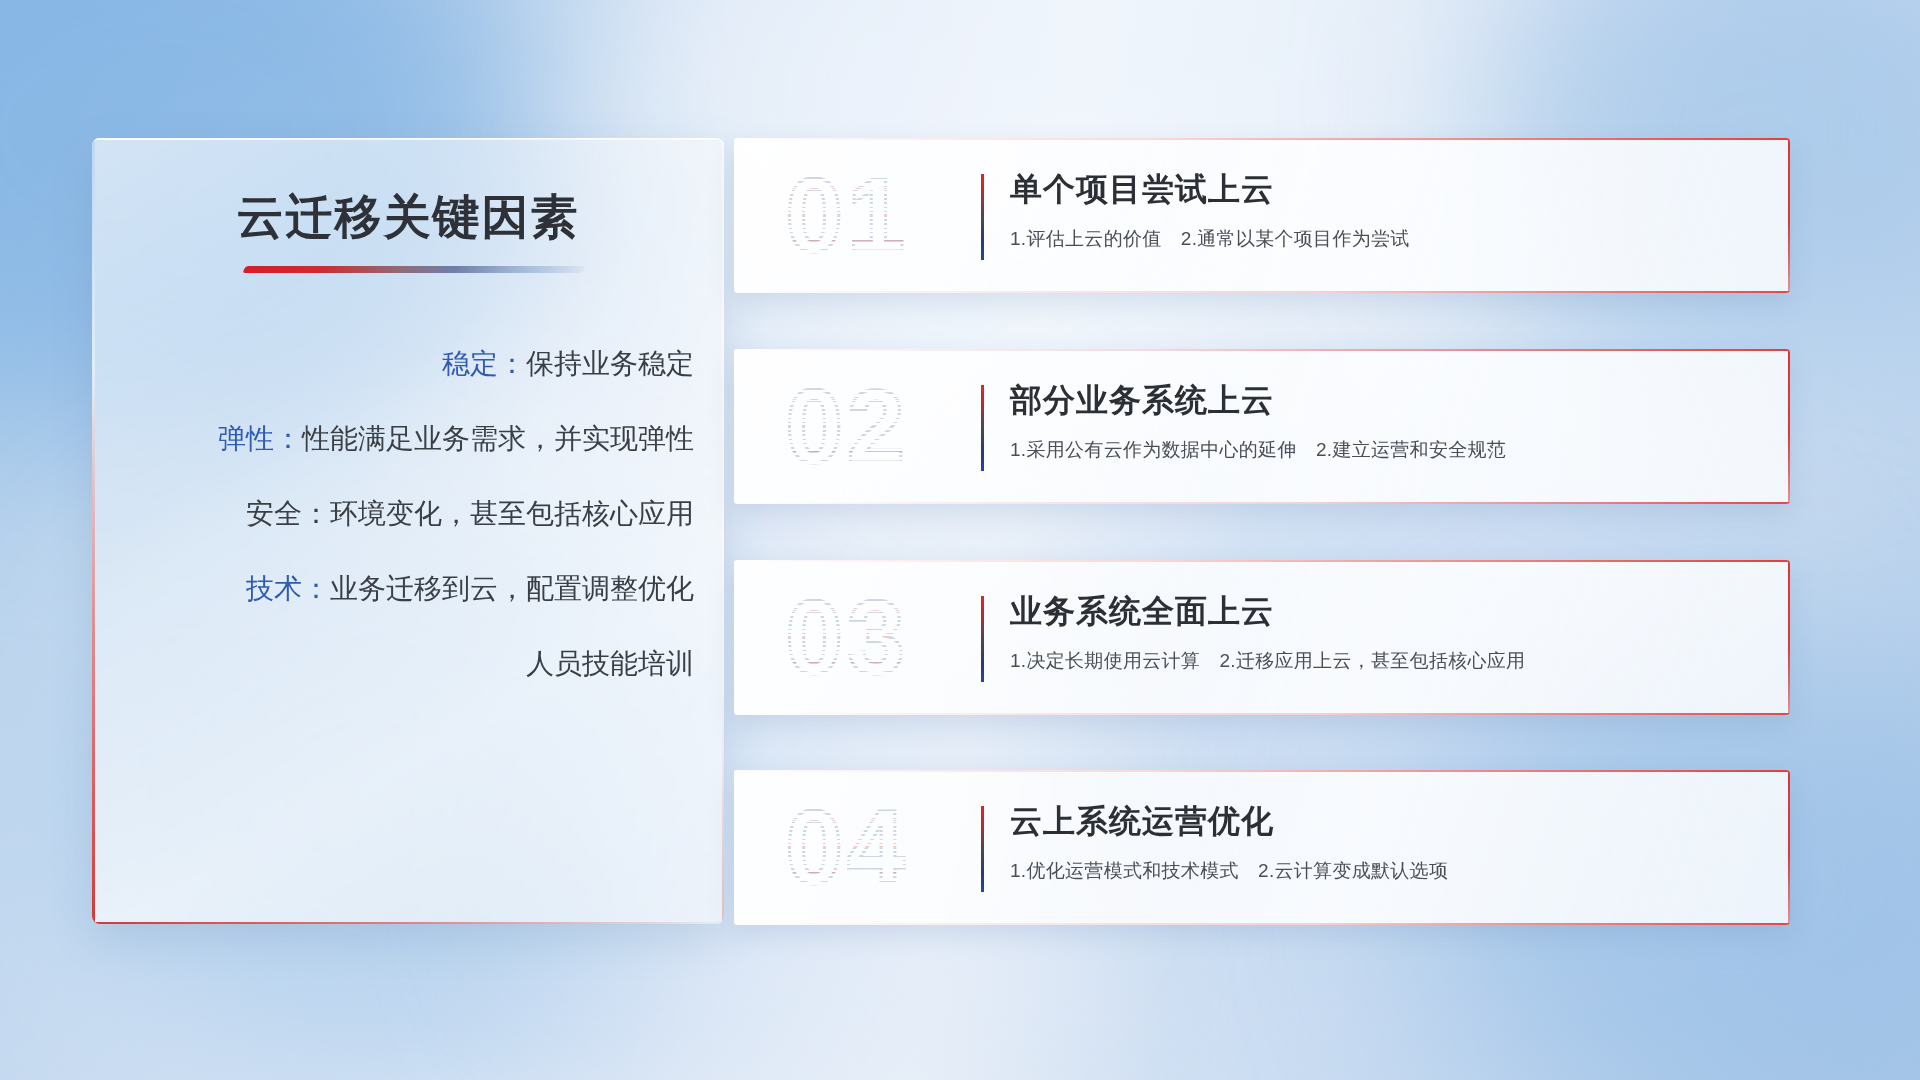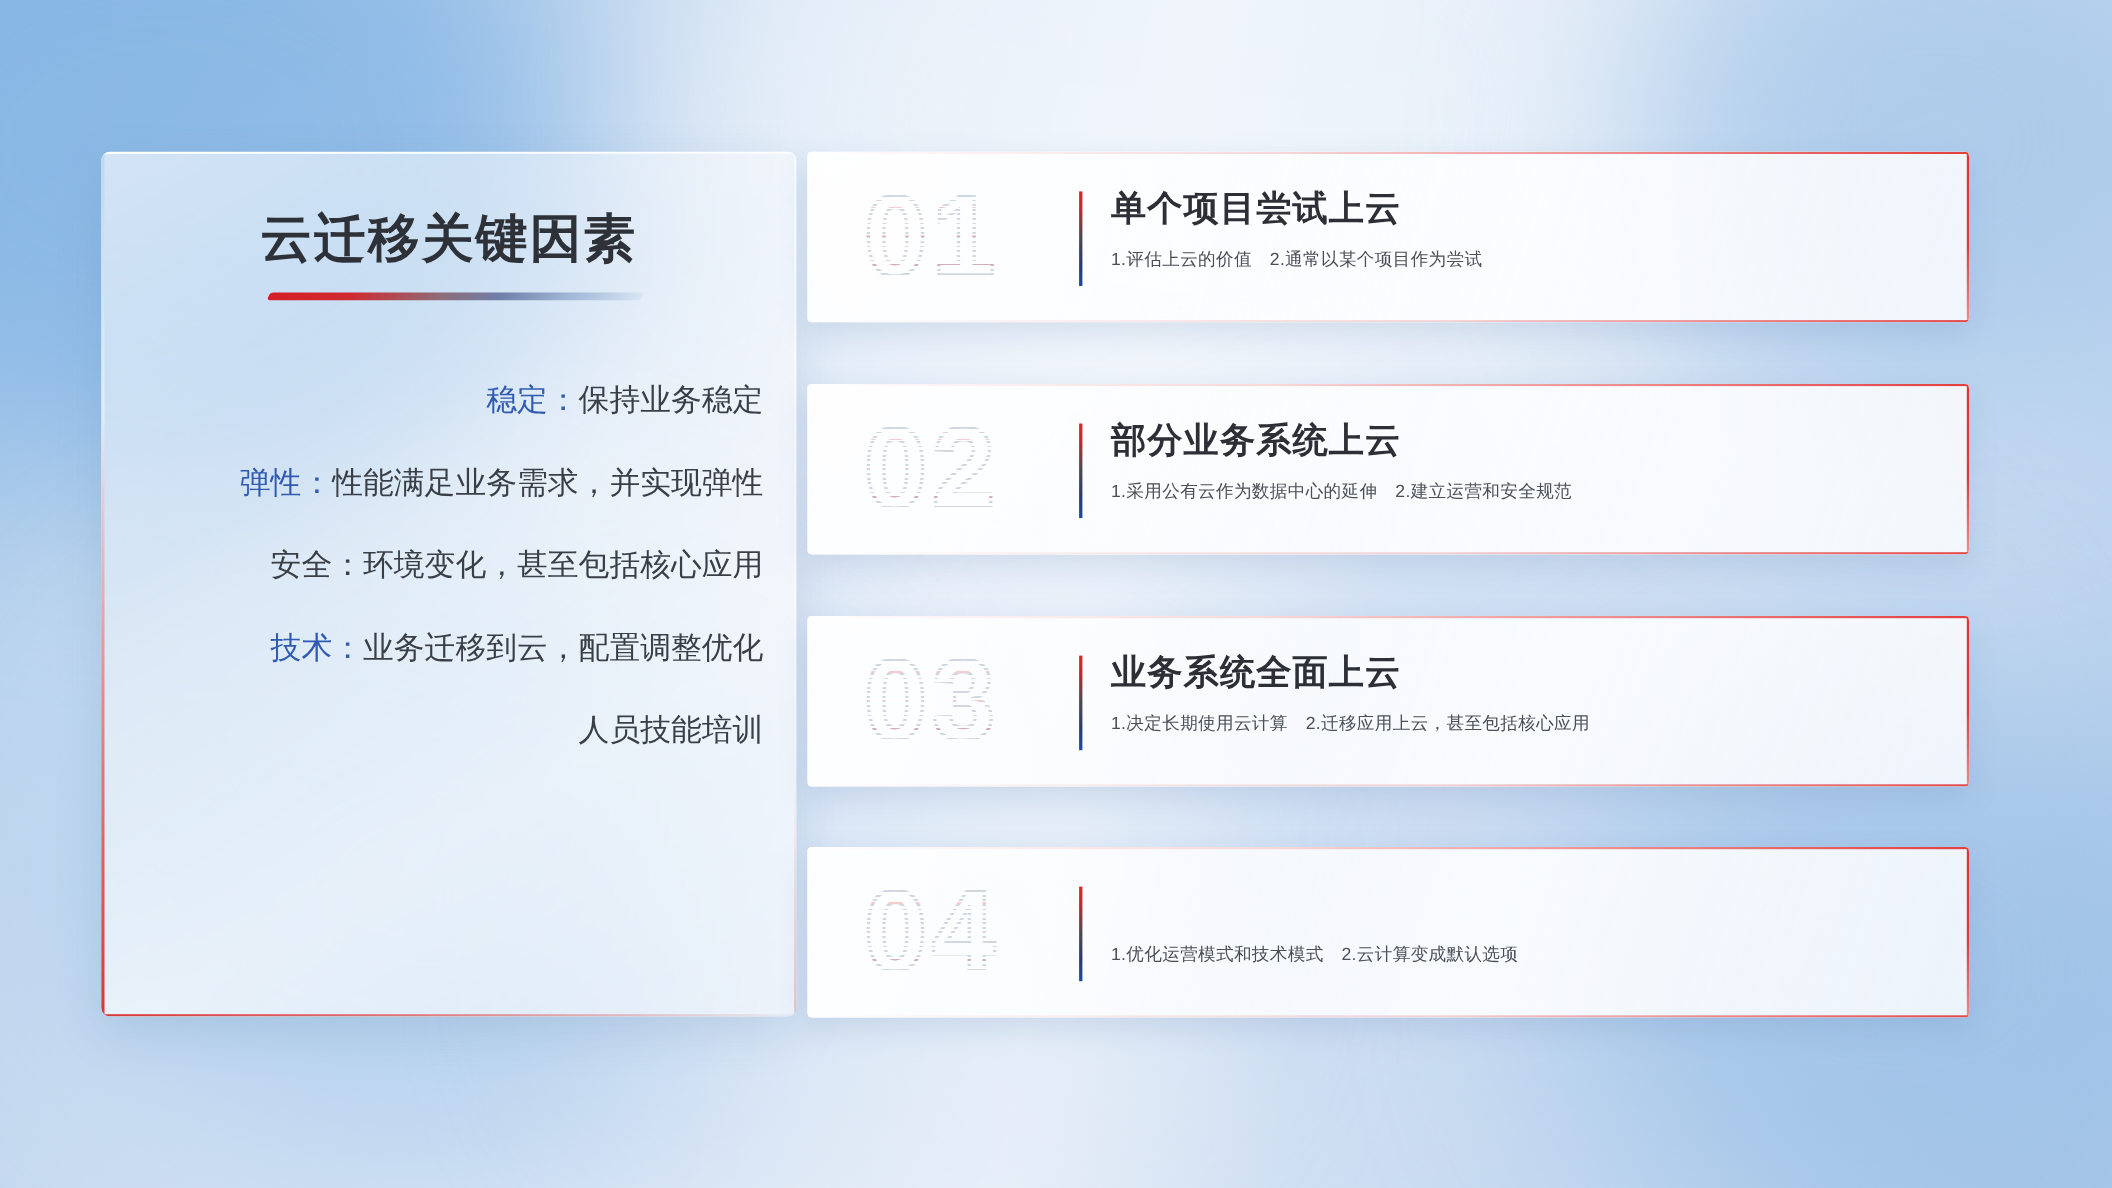--- a/index.html
+++ b/index.html
@@ -140,21 +140,21 @@
   .sc-bar{
     position:absolute;left:247px;top:36px;width:3px;height:86px;
     background:linear-gradient(180deg,#e0242b 0%,#c32830 18%,#4a4a50 48%,#2e3a6e 78%,#1f46a8 100%);
   }
   .sc-title{
     position:absolute;left:276px;top:30px;
     font-size:32px;font-weight:700;color:#2c3036;letter-spacing:1px;white-space:nowrap;
   }
   .sc-sub{
     position:absolute;left:276px;top:88px;
-    font-size:16px;color:#4a4f57;letter-spacing:.3px;white-space:pre;
+    font-size:19px;color:#4a4f57;letter-spacing:.3px;white-space:pre;
   }
 </style>
 </head>
 <body>
 
 <div id="bg">
   <div class="bg-base"></div>
   <div class="bg-blob blob-a"></div>
   <div class="bg-blob blob-b"></div>
   <div class="bg-blob blob-c"></div>
@@ -244,16 +244,17 @@
 
   <div class="step-card" style="top:770px">
     <div class="sc-gloss"></div>
     <div class="sc-top"></div>
     <div class="sc-right"></div>
     <div class="sc-bottom"></div>
     <div class="sc-left"></div>
     <div class="sc-num">04</div>
     <div class="sc-num-tint">04</div>
     <div class="sc-bar"></div>
+    <div class="sc-title">云上系统运营优化</div>
     <div class="sc-sub">1.优化运营模式和技术模式　2.云计算变成默认选项</div>
   </div>
 
 </div>
 
 </body></html>

